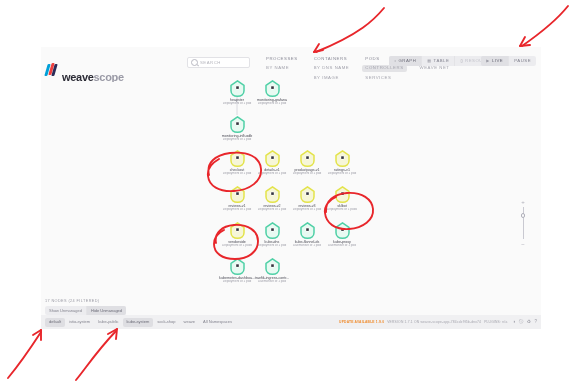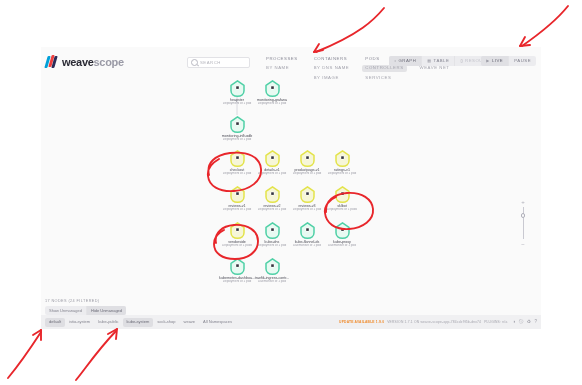--- a/index.html
+++ b/index.html
@@ -54,20 +54,21 @@
   }
   .logo-mark i:nth-child(1){ left:0px; top:1px; background:#00a0d8; }
   .logo-mark i:nth-child(2){ left:3.5px; top:0px; background:#ee3f3f; }
   .logo-mark i:nth-child(3){ left:7px; top:1px; background:#2b2b58; }
   .logo-text {
     font-size: 11px;
     font-weight: bold;
     letter-spacing: -0.3px;
     color: #2b2b35;
     white-space: nowrap;
+    margin-top: 16px;
   }
   .logo-text .dim { color: #9a9aa6; font-weight: bold; }
 
   
   #search-box {
     position: absolute;
     left: 146px; top: 10px;
     width: 63px; height: 11px;
     background: #fff;
     border: 1px solid #e2e2e6;

